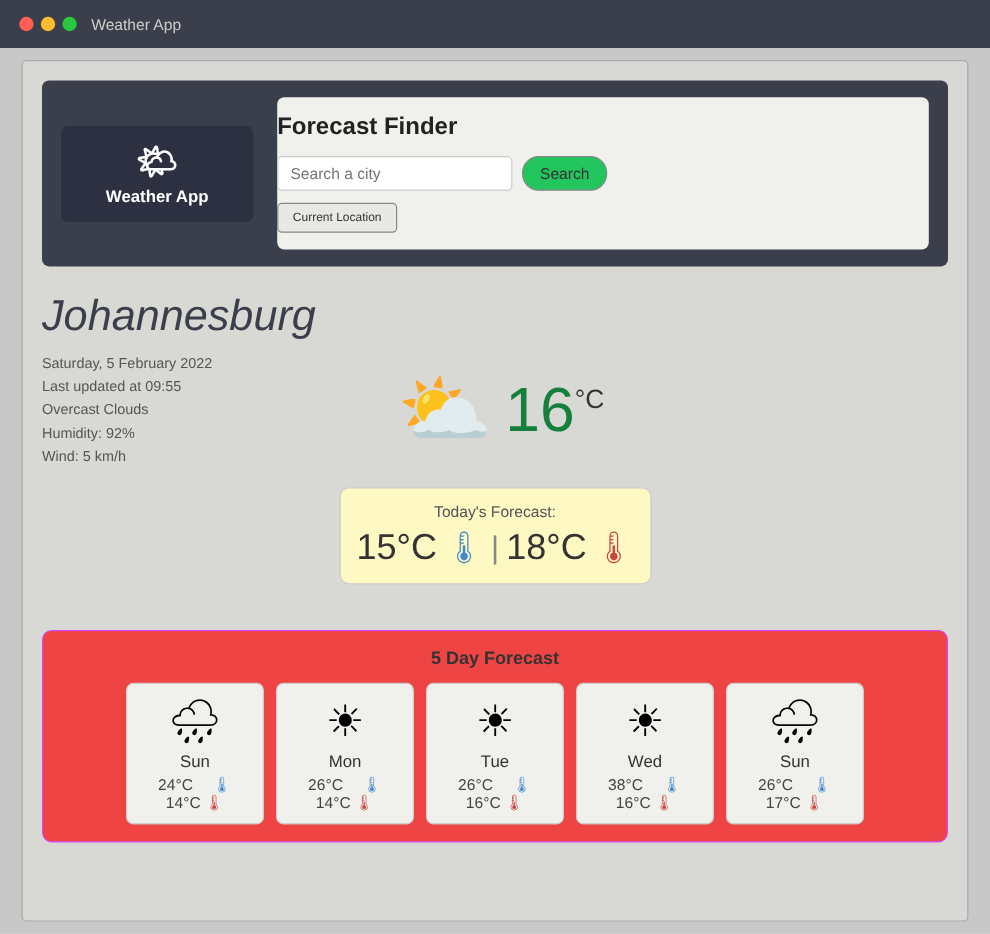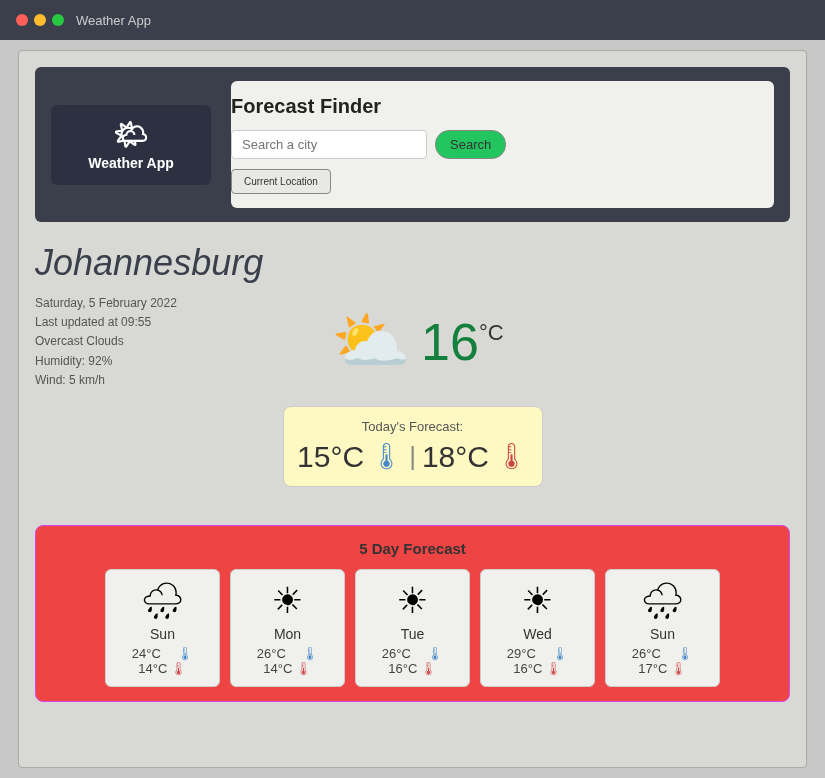--- a/index.html
+++ b/index.html
@@ -300,21 +300,21 @@
       </div>
       <div class="day-low">
         <span>16°C</span>
         <span class="therm-red">🌡</span>
       </div>
     </div>
         <div class="forecast-day">
       <div class="day-icon">☀</div>
       <div class="day-name">Wed</div>
       <div class="day-high">
-        <span>29°C</span>
+        <span>38°C</span>
         <span class="therm-blue">🌡</span>
       </div>
       <div class="day-low">
         <span>16°C</span>
         <span class="therm-red">🌡</span>
       </div>
     </div>
         <div class="forecast-day">
       <div class="day-icon">🌧</div>
       <div class="day-name">Sun</div>

